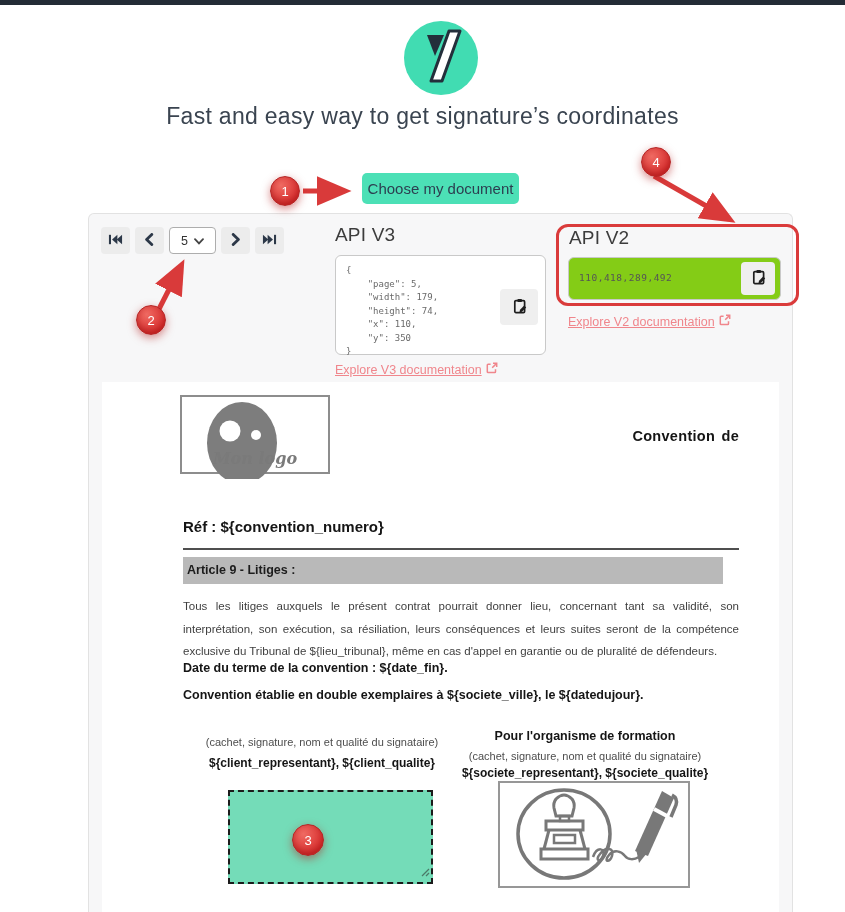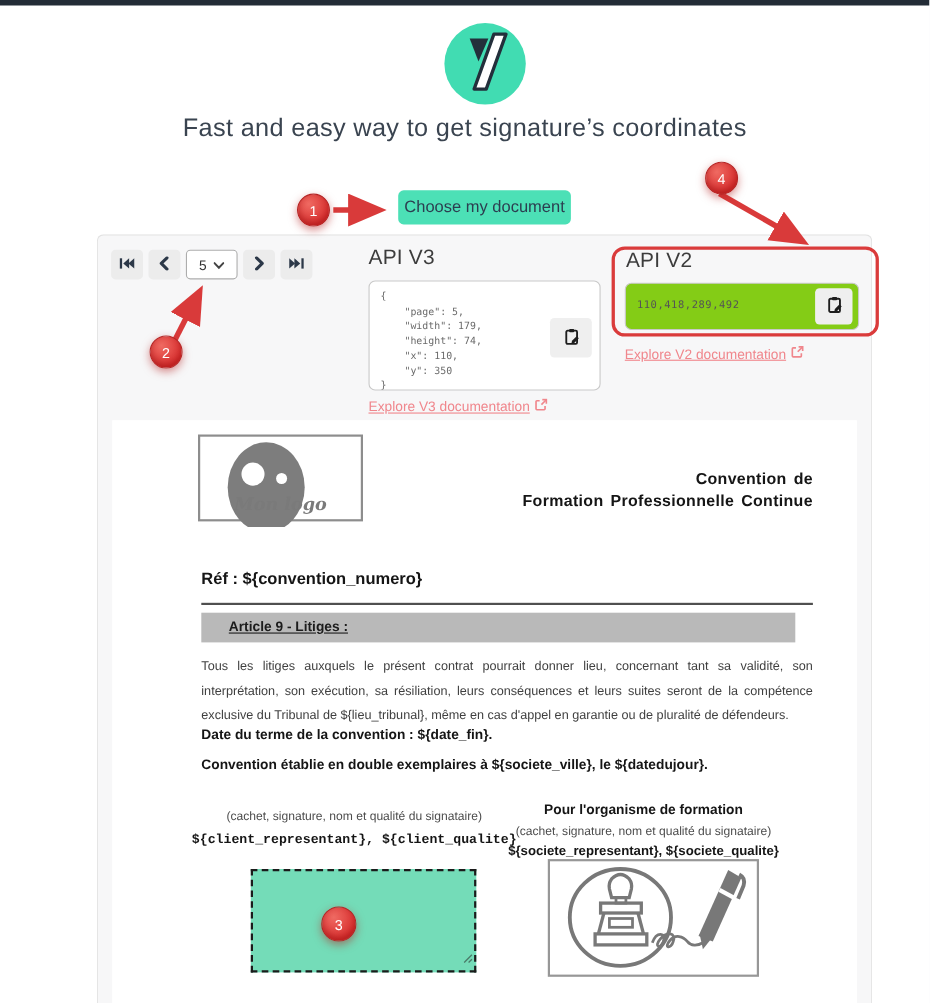--- a/index.html
+++ b/index.html
@@ -56,21 +56,21 @@
   .doc-logo-box { left:78px; top:13px; width:150px; height:79px; border:2px solid #8d8d8d; }
   .doc-logo-caption { position:absolute; left:0; bottom:4px; width:100%; text-align:center;
                       font-family:"DejaVu Serif",serif; font-style:italic; font-weight:bold;
                       font-size:16px; color:#7a7a7a; }
   .doc-heading { right:40px; top:44px; text-align:right; font-weight:bold; font-size:14.5px;
                  line-height:20px; color:#151515; letter-spacing:.3px; word-spacing:2px; }
   .doc-ref { left:81px; top:136px; font-weight:bold; font-size:15px; color:#151515;text-align:center; }
   .doc-rule { left:81px; top:166px; width:556px; height:2px; background:#4f4f4f; }
   .doc-article-bar { left:81px; top:175px; width:540px; height:27px; background:#b9b9b9;
                      font-weight:bold; font-size:12.5px; color:#1c1c1c; line-height:27px;
-                     padding-left:25px;text-decoration:underline; }
+                     padding-left:4px; }
   .doc-para { left:81px; top:213px; width:556px; font-size:11.5px; line-height:22.5px;
               color:#3f3f3f; text-align:justify; }
   .doc-bold-line { font-weight:bold; font-size:12.5px; color:#151515; }
   .sig-col { width:300px; text-align:center; }
   .sig-title { font-weight:bold; font-size:12.5px; color:#151515; }
   .sig-sub { font-size:11px; color:#4d4d4d; }
   .sig-name { font-weight:bold; font-size:12px; color:#151515; }
 
   .sig-zone { left:126px; top:408px; width:205px; height:94px; background:#74dcb8;
               border:2px dashed #1b1b1b; cursor:move; }
@@ -200,34 +200,33 @@
     <svg width="146" height="82" viewBox="0 0 146 82">
       <ellipse cx="60" cy="46" rx="35" ry="41" fill="#7d7d7d"></ellipse>
       <circle cx="48" cy="34" r="10.5" fill="#fff"></circle>
       <circle cx="74" cy="38" r="5" fill="#fff"></circle>
     </svg>
     <div class="doc-logo-caption">Mon logo</div>
   </div>
 
   <div class="abs doc-heading">
     <div>Convention de</div>
-    <div>Formation Professionnelle Continue</div>
   </div>
 
   <div class="abs doc-ref">Réf : ${convention_numero}</div>
   <div class="abs doc-rule"></div>
   <div class="abs doc-article-bar">Article 9 - Litiges :</div>
   <div class="abs doc-para">Tous les litiges auxquels le présent contrat pourrait donner lieu, concernant tant sa validité, son interprétation, son exécution, sa résiliation, leurs conséquences et leurs suites seront de la compétence exclusive du Tribunal de ${lieu_tribunal}, même en cas d'appel en garantie ou de pluralité de défendeurs.</div>
 
   <div class="abs doc-bold-line" style="left:81px; top:279px;">Date du terme de la convention : ${date_fin}.</div>
   <div class="abs doc-bold-line" style="left:81px; top:306px;">Convention établie en double exemplaires à ${societe_ville}, le ${datedujour}.</div>
 
   <div class="abs sig-col" style="left:70px; top:347px;">
     <div class="sig-sub" style="margin-top:7px;">(cachet, signature, nom et qualité du signataire)</div>
-    <div class="sig-name" style="margin-top:8px;font-family:Liberation Mono, monospace;">${client_representant}, ${client_qualite}</div>
+    <div class="sig-name" style="margin-top:8px;">${client_representant}, ${client_qualite}</div>
   </div>
   <div class="abs sig-col" style="left:333px; top:347px;">
     <div class="sig-title">Pour l'organisme de formation</div>
     <div class="sig-sub" style="margin-top:7px;">(cachet, signature, nom et qualité du signataire)</div>
     <div class="sig-name" style="margin-top:4px;">${societe_representant}, ${societe_qualite}</div>
   </div>
 
   <div class="abs sig-zone">
     <span class="abs" style="right:1px; bottom:1px;">
       <svg width="9" height="9" viewBox="0 0 9 9" stroke="#4a7a68" stroke-width="1.2">

